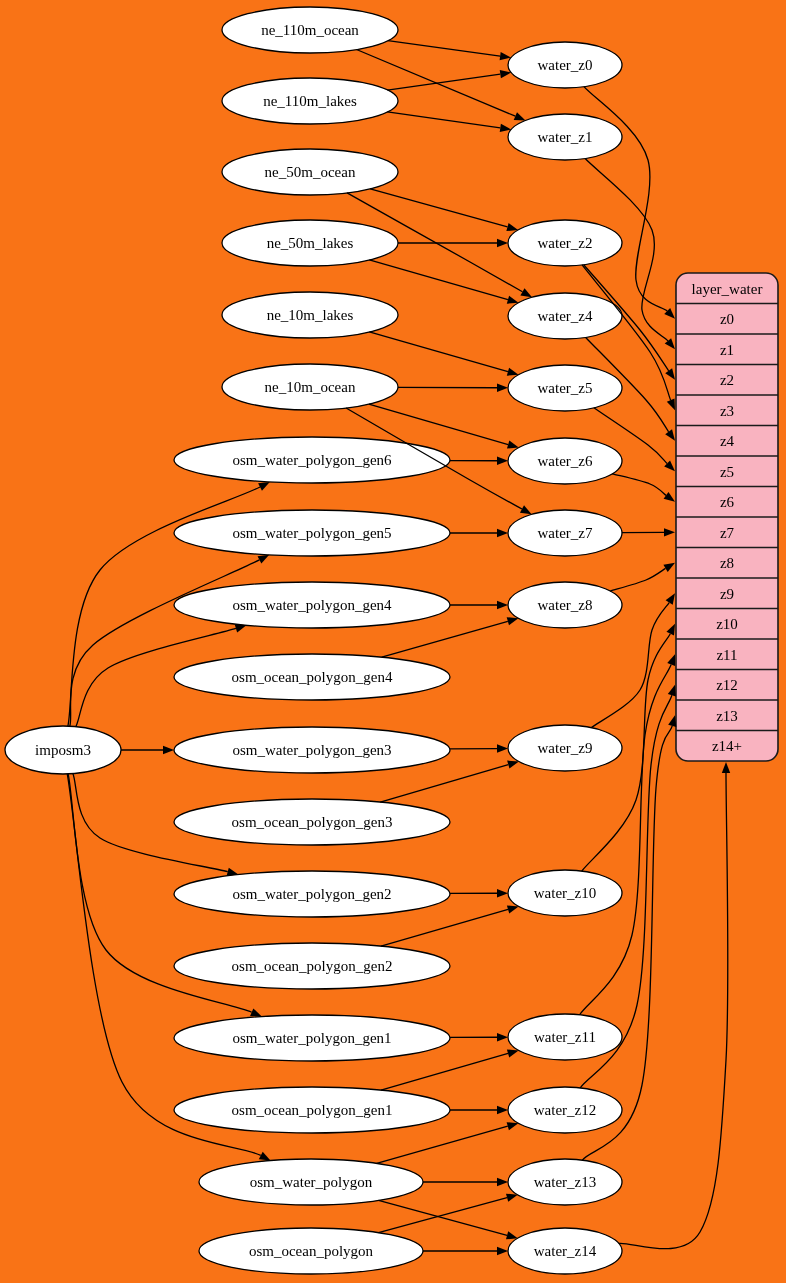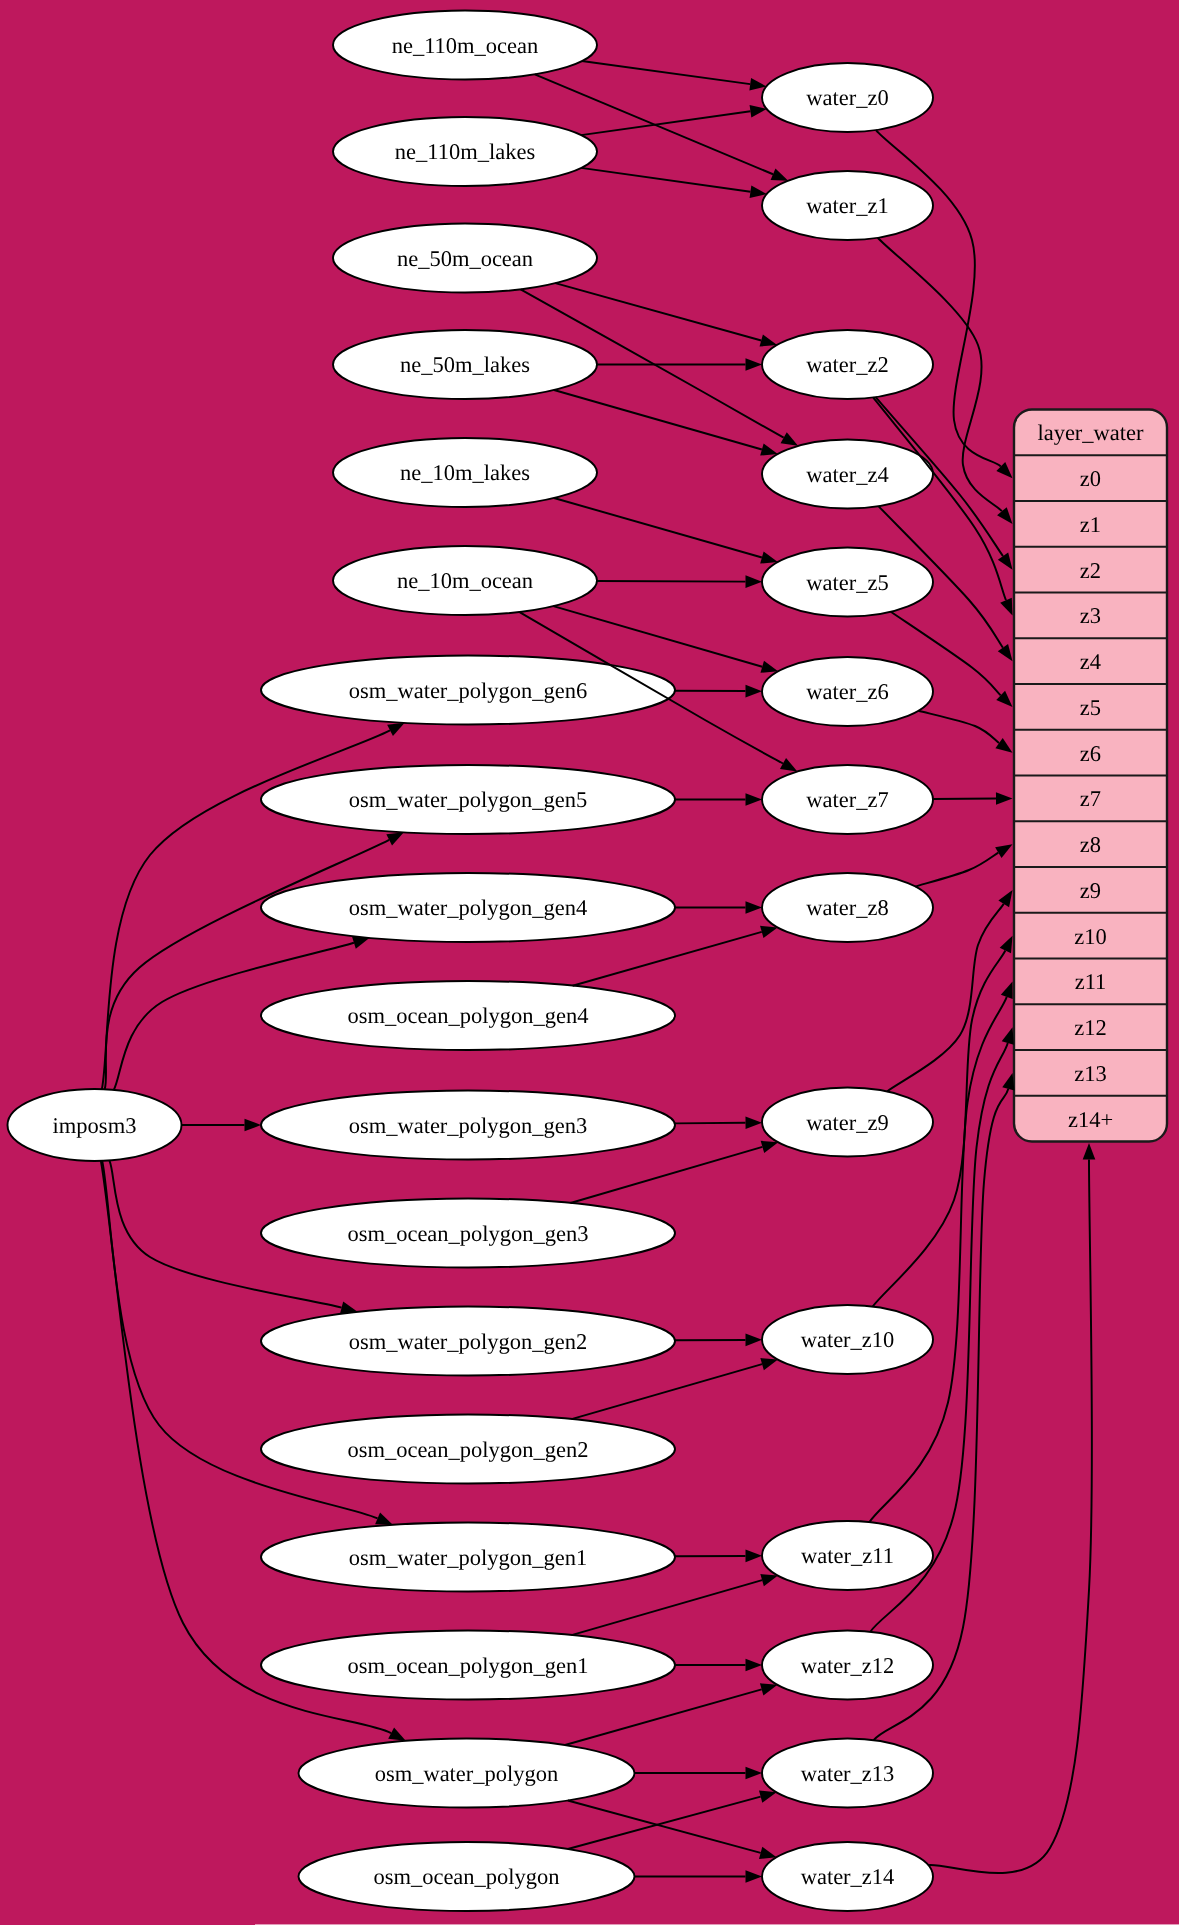--- a/index.html
+++ b/index.html
@@ -1,16 +1,16 @@
 <!DOCTYPE html>
 <html><head>
 <meta charset="utf-8">
 <style>
   html,body{margin:0;padding:0;background:#ffffff;}
-  .stage{position:relative;width:786px;height:1283px;background:#be185d;overflow:hidden;}
+  .stage{position:relative;width:786px;height:1283px;background:#f97316;overflow:hidden;}
   svg text{font-family:"Liberation Serif","DejaVu Serif",serif;fill:#000;}
   svg .node-label{font-size:15px;}
   svg .row-label{font-size:15px;}
 </style>
 </head>
 <body>
 
 <div class="stage">
   <svg id="graph" width="786" height="1283" viewBox="0 0 786 1283">
       <g>

